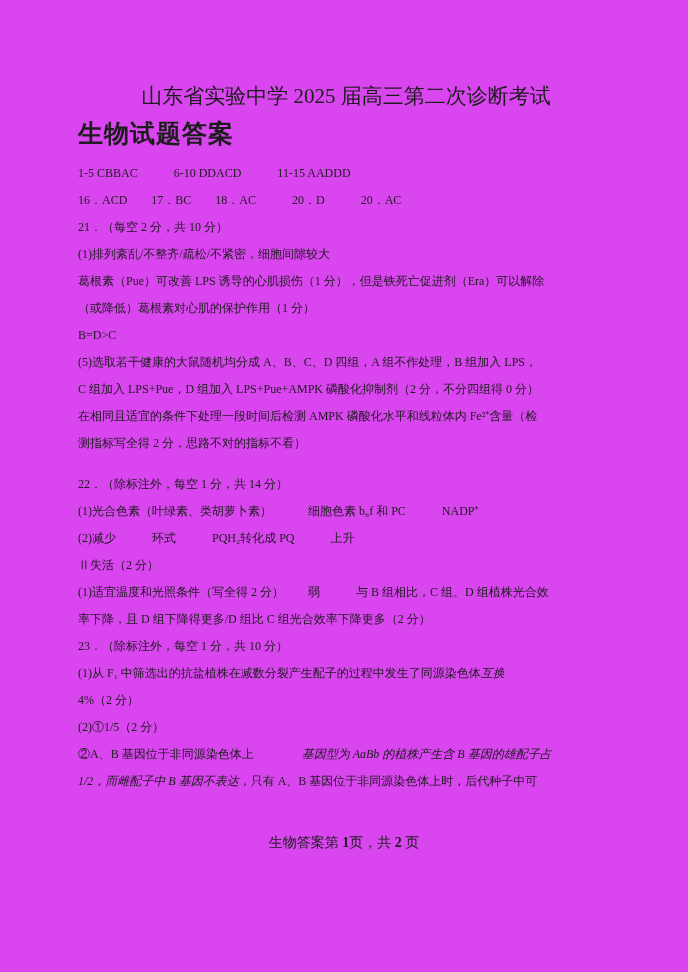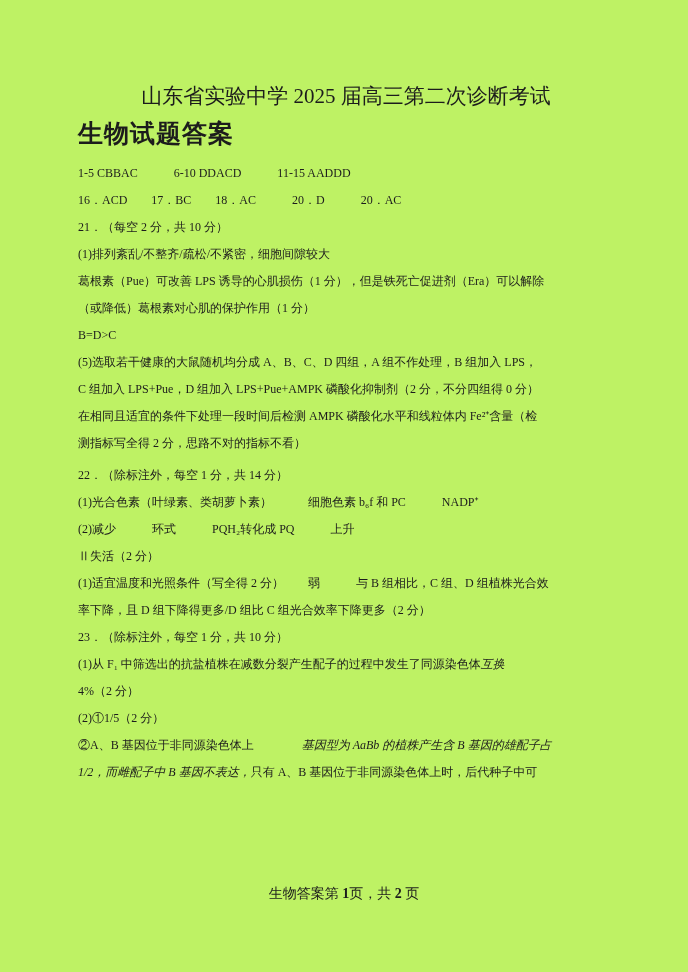--- a/index.html
+++ b/index.html
@@ -1,20 +1,20 @@
 <!DOCTYPE html>
 <html lang="zh"><head>
 <meta charset="utf-8">
 <style>
   html, body { margin: 0; padding: 0; background: #ffffff; }
   .page {
     position: relative;
     width: 688px;
     height: 972px;
-    background: #bef264;
+    background: #d946ef;
     color: #1c1c1c;
     font-family: "Liberation Serif", serif;
     overflow: hidden;
   }
   .content {
     padding: 84px 74px 0 78px;
   }
   .doc-title {
     text-align: center;
     font-size: 21px;
@@ -32,25 +32,25 @@
     letter-spacing: 1px;
     white-space: pre-wrap;
   }
   p.line {
     font-size: 12px;
     line-height: 19px;
     margin: 0 0 8px 0;
     white-space: pre-wrap;
     word-break: break-all;
   }
-  p.line.spaced-before { margin-top: 13px; }
+  p.line.spaced-before { margin-top: 22px; }
   .it { font-style: italic; }
   .footer {
     position: absolute;
-    top: 885px;
+    top: 834px;
     left: 0;
     width: 100%;
     text-align: center;
     font-size: 14px;
     line-height: 17px;
     white-space: pre-wrap;
   }
   .footer .b { font-weight: 700; }
 </style>
 </head>

